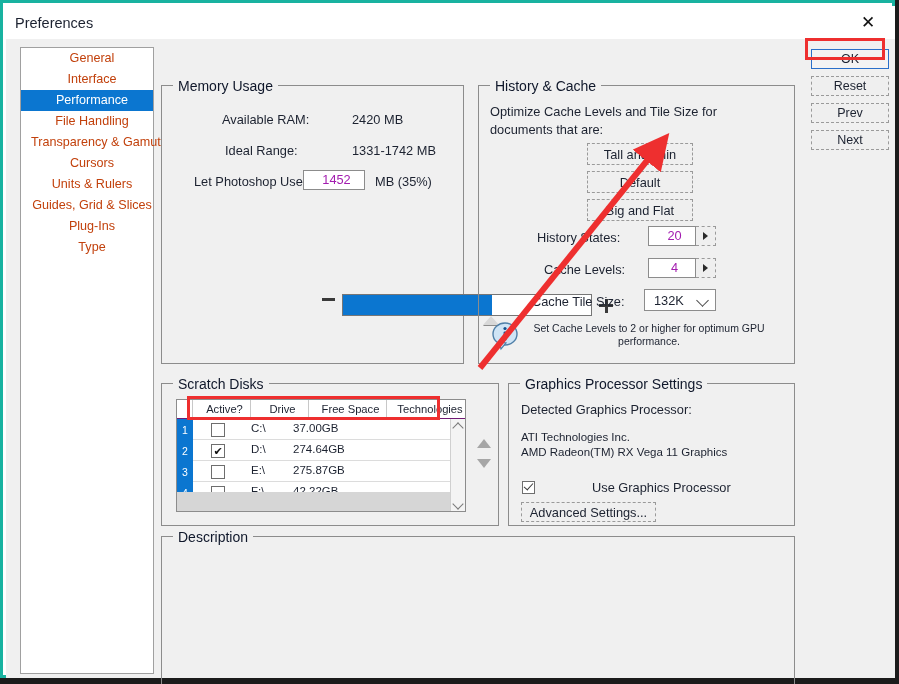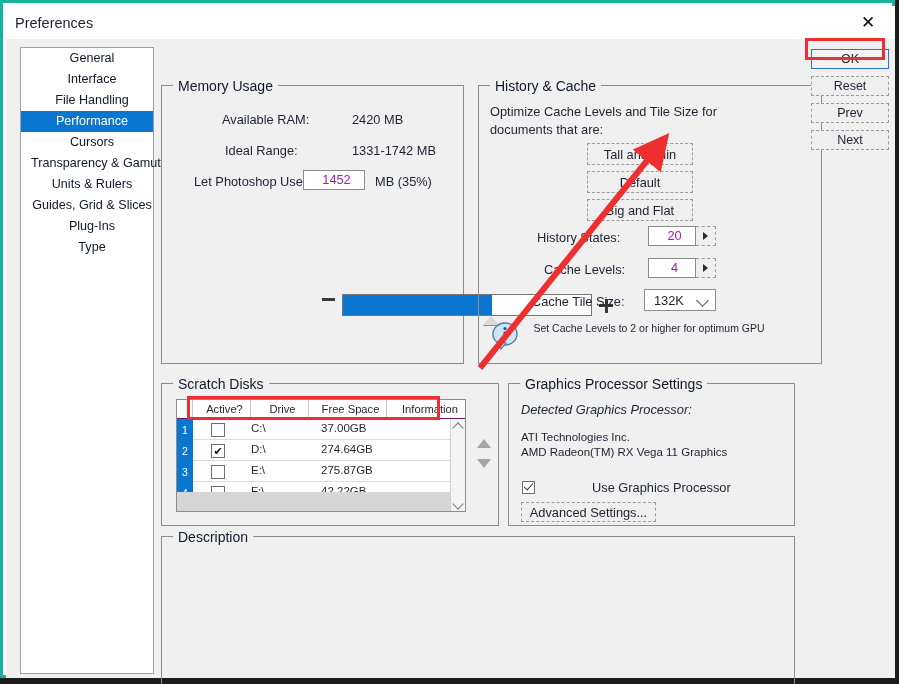--- a/index.html
+++ b/index.html
@@ -66,21 +66,21 @@
     left: 14px; top: 8px;
     width: 134px; height: 627px;
     background: #ffffff;
     border: 1px solid #a0a0a0;
   }
   .side-item {
     height: 21px;
     line-height: 21px;
     padding-left: 10px;
     font-size: 12.6px;
-    color: #0f172a;
+    color: #c2410c;
     white-space: nowrap;
     cursor: default;
   }
   .side-item.sel { background: #0b76d0; color: #ffffff; }
 
   
   .group {
     position: absolute;
     border: 1px solid #8c8c8c;
     background: transparent;
@@ -89,21 +89,21 @@
     position: absolute;
     top: -8px; left: 11px;
     background: #f0f0f0;
     padding: 0 5px;
     font-size: 14px;
     color: #0f172a;
     white-space: nowrap;
   }
 
   #grp-memory   { left: 155px; top: 46px;  width: 303px; height: 279px; }
-  #grp-history  { left: 472px; top: 46px;  width: 344px; height: 279px; }
+  #grp-history  { left: 472px; top: 46px;  width: 317px; height: 279px; }
   #grp-scratch  { left: 155px; top: 344px; width: 338px; height: 143px; }
   #grp-gpu      { left: 502px; top: 344px; width: 287px; height: 143px; }
   #grp-desc     { left: 155px; top: 497px; width: 634px; height: 173px; }
 
   .lbl { position: absolute; font-size: 12.8px; color: #1c2230; white-space: nowrap; }
   .val { position: absolute; font-size: 12.8px; color: #1c2230; white-space: nowrap; }
 
   
   .textfield {
     position: absolute;
@@ -247,21 +247,21 @@
     display: flex; align-items: center; justify-content: center;
   }
   .cb-cell {
     position: absolute; left: 34px; top: 4px;
     width: 14px; height: 14px;
     border: 1px solid #6e6e6e; background: #ffffff;
     display: flex; align-items: center; justify-content: center;
     font-size: 11px; color: #111;
   }
   .drive-cell { position: absolute; left: 74px; top: 3px; font-size: 11.5px; color: #1c2230; }
-  .free-cell  { position: absolute; left: 144px; top: 3px; font-size: 11.5px; color: #1c2230; }
+  .free-cell  { position: absolute; left: 116px; top: 3px; font-size: 11.5px; color: #1c2230; }
   .tfoot {
     position: absolute; left: 0; bottom: 0;
     width: 290px; height: 19px; background: #d6d6d6;
   }
   .vscroll {
     position: absolute; right: 0; top: 19px;
     width: 15px; height: 94px;
     background: #f4f4f4; border-left: 1px solid #d0d0d0;
   }
   .chev {
@@ -331,24 +331,24 @@
       <div class="titlebar">
         <div class="title-text">Preferences</div>
         <div class="close-btn">✕</div>
       </div>
 
       <div class="body">
 
         <div class="sidebar">
           <div class="side-item">General</div>
           <div class="side-item">Interface</div>
+          <div class="side-item sel">Performance</div>
           <div class="side-item">File Handling</div>
-          <div class="side-item sel">Performance</div>
+          <div class="side-item">Transparency &amp; Gamut</div>
           <div class="side-item">Cursors</div>
-          <div class="side-item">Transparency &amp; Gamut</div>
           <div class="side-item">Units &amp; Rulers</div>
           <div class="side-item">Guides, Grid &amp; Slices</div>
           <div class="side-item">Plug-Ins</div>
           <div class="side-item">Type</div>
         </div>
 
         <div class="group" id="grp-memory">
           <div class="legend">Memory Usage</div>
 
           <div class="lbl" style="left:60px; top:26px;">Available RAM:</div>
@@ -400,32 +400,33 @@
 
           <div class="infoicon" style="left:12px; top:235px;">
             <svg width="30" height="30" viewBox="0 0 30 30">
               <ellipse cx="14" cy="13" rx="12" ry="11" fill="#cfe4f5" stroke="#4f7fa8" stroke-width="1.4"></ellipse>
               <path d="M8 21 L10 28 L15 22 Z" fill="#cfe4f5" stroke="#4f7fa8" stroke-width="1.2"></path>
               <circle cx="14" cy="7.5" r="1.6" fill="#15508c"></circle>
               <rect x="12.6" y="10.5" width="2.9" height="9" rx="1" fill="#15508c"></rect>
             </svg>
           </div>
           <div class="note" style="left:45px; top:236px;">Set Cache Levels to 2 or higher for optimum GPU</div>
+          <div class="note" style="left:45px; top:249px;">performance.</div>
         </div>
 
         <div class="group" id="grp-scratch">
           <div class="legend">Scratch Disks</div>
 
           <div class="table">
             <div class="thead">
               <div class="th" style="left:0px;   width:16px;  padding-left:0;"></div>
               <div class="th" style="left:16px;  width:58px;">Active?</div>
               <div class="th" style="left:74px;  width:58px;">Drive</div>
               <div class="th" style="left:132px; width:78px;">Free Space</div>
-              <div class="th" style="left:210px; width:80px; border-right:none;">Information</div>
+              <div class="th" style="left:210px; width:80px; border-right:none;">Technologies</div>
             </div>
 
             <div class="trow" style="top:19px;">
               <div class="rownum">1</div>
               <div class="cb-cell"></div>
               <div class="drive-cell">C:\</div>
               <div class="free-cell">37.00GB</div>
             </div>
 
             <div class="trow" style="top:40px;">
@@ -457,21 +458,21 @@
             </div>
           </div>
 
           <div class="reorder-up"></div>
           <div class="reorder-dn"></div>
         </div>
 
         <div class="group" id="grp-gpu">
           <div class="legend">Graphics Processor Settings</div>
 
-          <div class="lbl" style="left:12px; top:18px;font-style:italic;">Detected Graphics Processor:</div>
+          <div class="lbl" style="left:12px; top:18px;">Detected Graphics Processor:</div>
           <div class="lbl" style="left:12px; top:47px; font-size:11.5px;">ATI Technologies Inc.</div>
           <div class="lbl" style="left:12px; top:62px; font-size:11.5px;">AMD Radeon(TM) RX Vega 11 Graphics</div>
 
           <div class="checkbox" style="left:13px; top:97px;">
             <div class="check-mark"></div>
           </div>
           <div class="lbl" style="left:48px; top:96px;margin-left:35px;">Use Graphics Processor</div>
 
           <div class="pbtn" style="left:12px; top:118px; width:135px; height:20px;">Advanced Settings...</div>
         </div>

